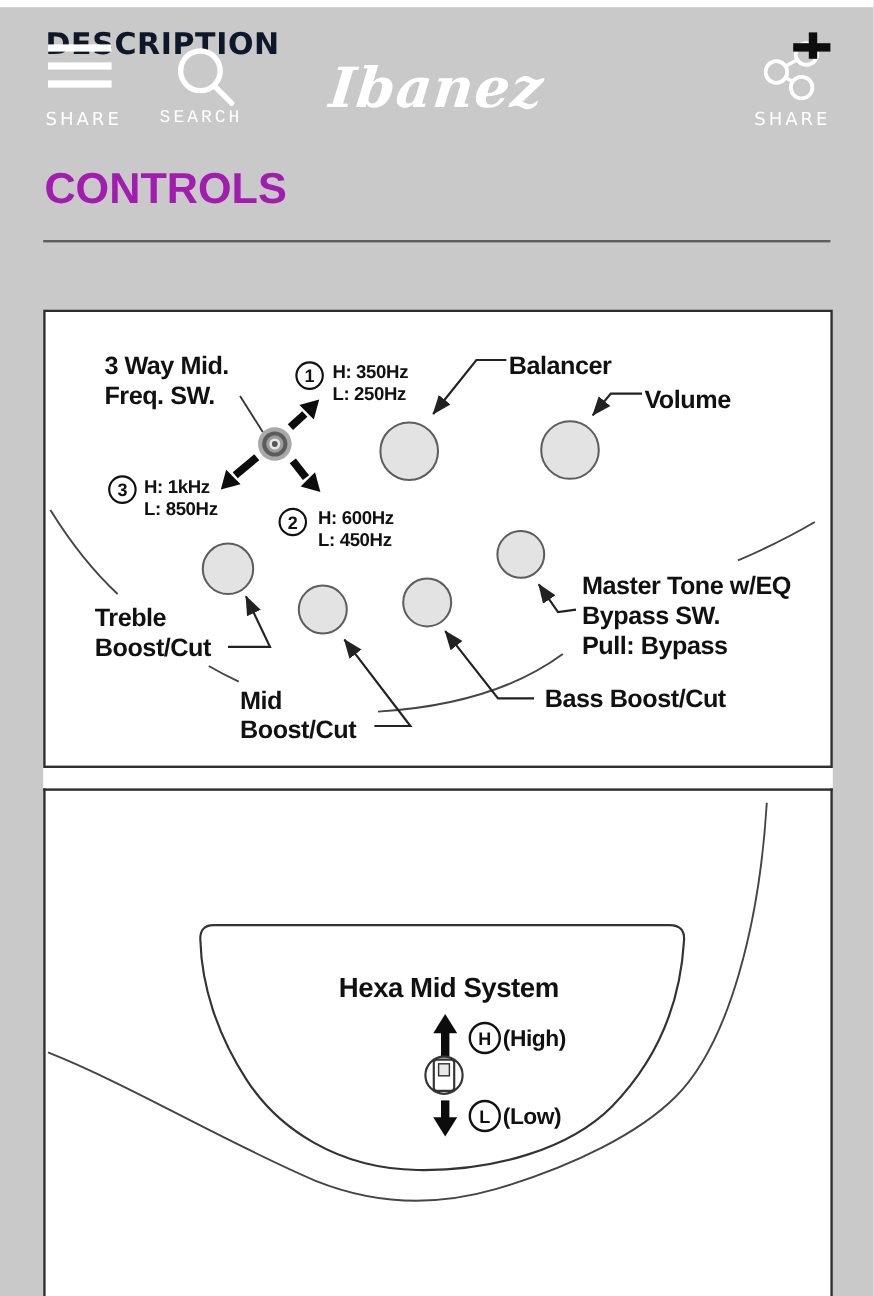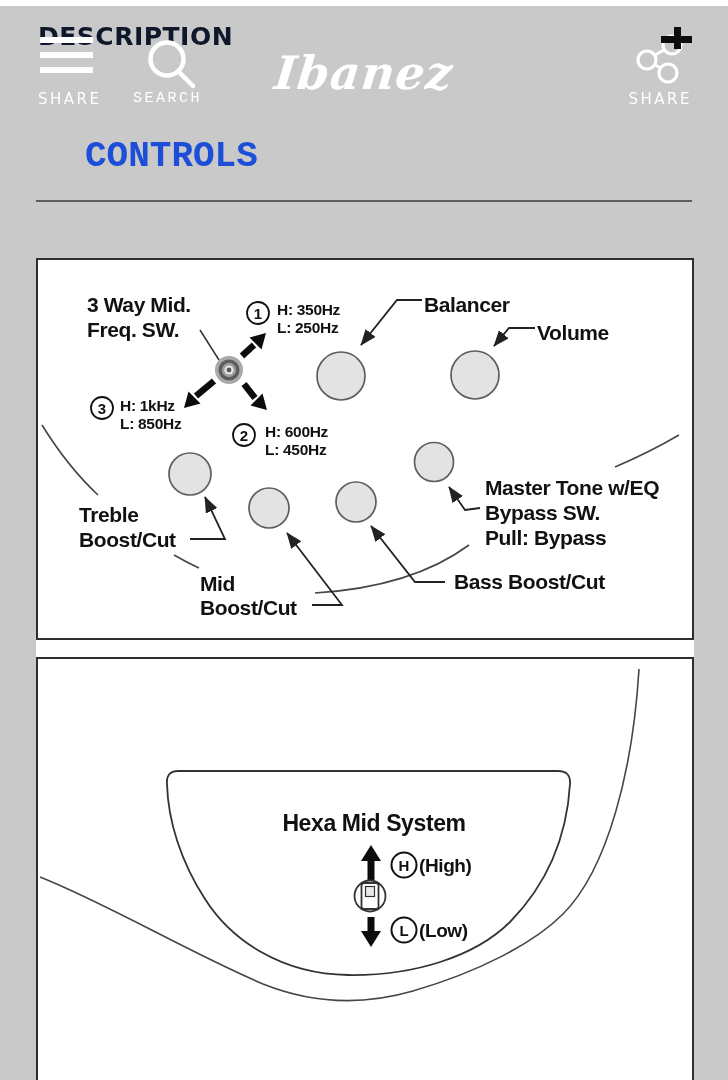--- a/index.html
+++ b/index.html
@@ -13,22 +13,22 @@
   .hdr-svg{left:0;top:0;width:728px;height:120px;z-index:2;pointer-events:none;}
   .hdr-label{font-family:"DejaVu Sans",sans-serif;font-size:15px;color:#ffffff;
       letter-spacing:2.5px;z-index:3;font-weight:400;}
   .menu-label{left:38px;top:90px;}
   .search-label{left:133px;top:90px;font-family:Liberation Mono, monospace;}
   .share-label{right:36px;top:90px;margin-left:12px;}
   .logo{left:266px;top:46px;width:196px;text-align:center;z-index:2;
       font-family:"DejaVu Serif",serif;font-style:italic;font-weight:700;
       font-size:46px;color:#ffffff;transform:skewX(-6deg);letter-spacing:1px;}
   
-  .section-title{left:37px;top:136px;font-family:Liberation Mono, monospace;
-      font-weight:700;font-size:36px;color:#1d4ed8;letter-spacing:0px;margin-left:48px;}
+  .section-title{left:37px;top:136px;font-family:Liberation Sans, sans-serif;
+      font-weight:700;font-size:36px;color:#a21caf;letter-spacing:0px;}
   .rule{left:36px;top:200px;width:656px;height:2px;background:#5d5d5d;}
   
   .panel-col{left:36px;top:258px;width:658px;height:822px;background:#ffffff;}
   .panel{position:absolute;left:0;background:#ffffff;border:2px solid #2e2e2e;
       box-sizing:border-box;}
   .panel1{top:0;width:658px;height:382px;}
   .panel2{top:399px;width:658px;height:427px;border-bottom:none;}
   svg{display:block;}
   
   .d-lbl{font-family:"Liberation Sans",sans-serif;font-weight:bold;

